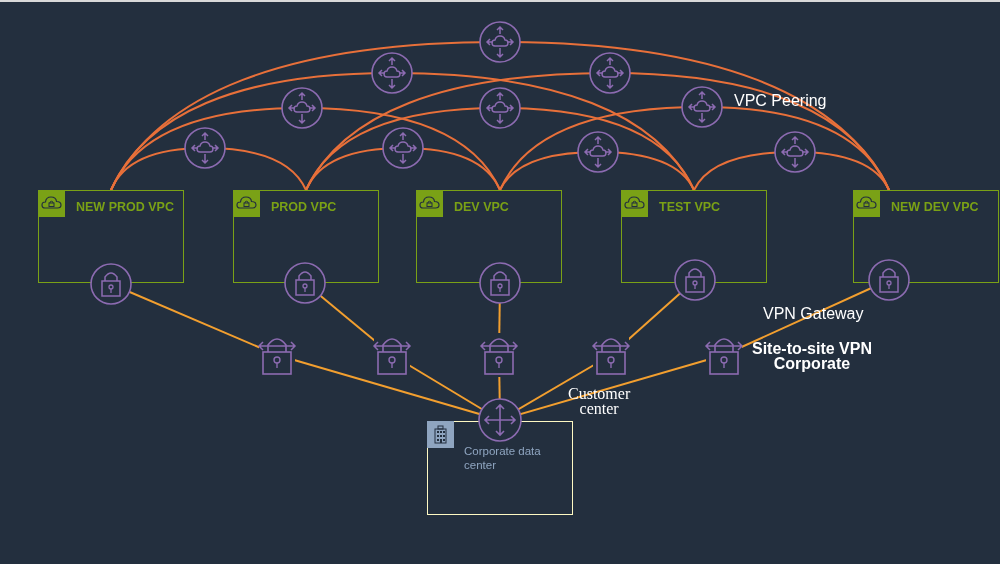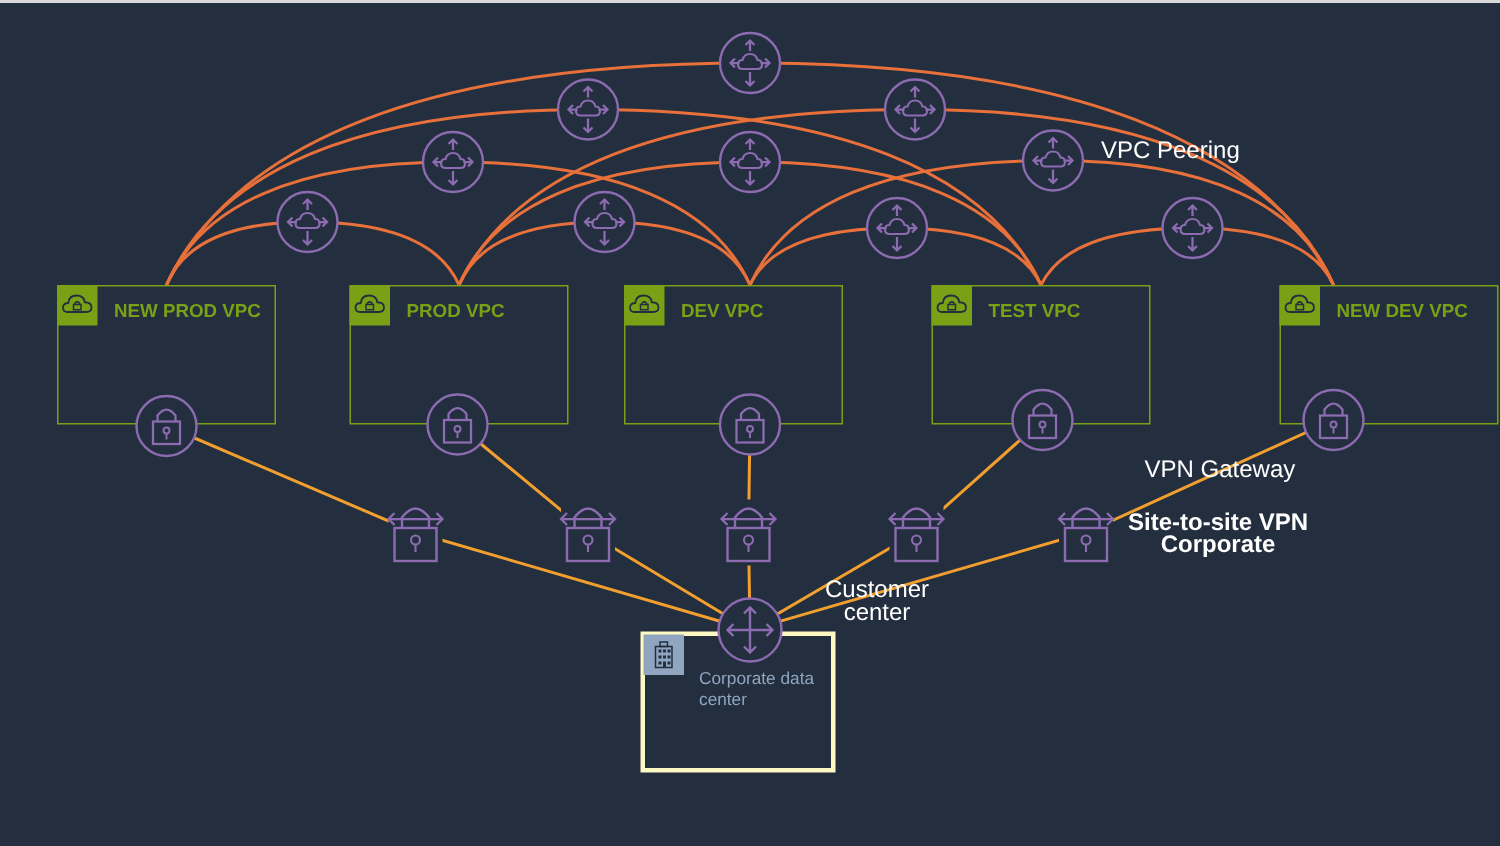--- a/index.html
+++ b/index.html
@@ -3,21 +3,21 @@
 <meta charset="utf-8">
 <style>
   html, body { margin: 0; padding: 0; }
   body { width: 1000px; height: 564px; background: #232f3e; overflow: hidden; position: relative; font-family: "Liberation Sans", sans-serif; }
   #diagram { position: absolute; left: 0; top: 0; width: 1000px; height: 564px; }
   .top-strip { position: absolute; left: 0; top: 0; width: 1000px; height: 2px; background: #d9d9d9; }
   .vpc-box { position: absolute; top: 190px; width: 146px; height: 93px; border: 1px solid #7aa116; box-sizing: border-box; }
   .vpc-tab { position: absolute; left: -1px; top: -1px; width: 27px; height: 27px; background: #7aa116; }
   .vpc-tab svg { position: absolute; left: 3px; top: 5px; }
   .vpc-label { position: absolute; left: 37px; top: 9px; color: #7aa116; font-size: 12.5px; white-space: nowrap; font-weight: bold; }
-  .dc-box { position: absolute; left: 427px; top: 421px; width: 130px; height: 94px; border: 3px solid #fef9c3; box-sizing: border-box; }
+  .dc-box { position: absolute; left: 427px; top: 421px; width: 146px; height: 94px; border: 1px solid #fef9c3; box-sizing: border-box; }
   .dc-tab { position: absolute; left: -1px; top: -1px; width: 27px; height: 27px; background: #8fa5c0; }
   .dc-tab svg { position: absolute; left: 6px; top: 4px; }
   .dc-label { position: absolute; left: 36px; top: 22px; color: #8fa5c0; font-size: 11.5px; line-height: 14px; width: 100px; }
   .annot { position: absolute; color: #ffffff; font-size: 16px; line-height: 15px; text-align: center; white-space: nowrap; }
 </style>
 </head>
 <body>
 
 <div class="top-strip"></div>
 
@@ -123,21 +123,21 @@
     <span>center</span>
   </div>
 </div>
 
 <div class="annot" style="left:734px; top:93px;">VPC Peering</div>
 <div class="annot" style="left:723px; top:306px;margin-left:40px;">VPN Gateway</div>
 <div class="annot" style="left:752px; top:341px;font-weight:bold;">
   <span>Site-to-site VPN</span><br>
   <span>Corporate</span>
 </div>
-<div class="annot" style="left:550px; top:386px;">
+<div class="annot" style="left:568px; top:386px;font-family:Liberation Serif, serif;">
   <span>Customer</span><br>
   <span>center</span>
 </div>
 
 <svg id="overlay" viewBox="0 0 1000 564" width="1000" height="564" style="position: absolute; left: 0px; top: 0px; pointer-events: none;">
     <g id="icons">
       <g>
         <circle cx="205" cy="148" r="20" fill="#232f3e" stroke="#8c6bb1" stroke-width="1.6"></circle>
         <path d="M192 148 H198 M195 145 L192 148 L195 151
                M212 148 H218 M215 145 L218 148 L215 151

